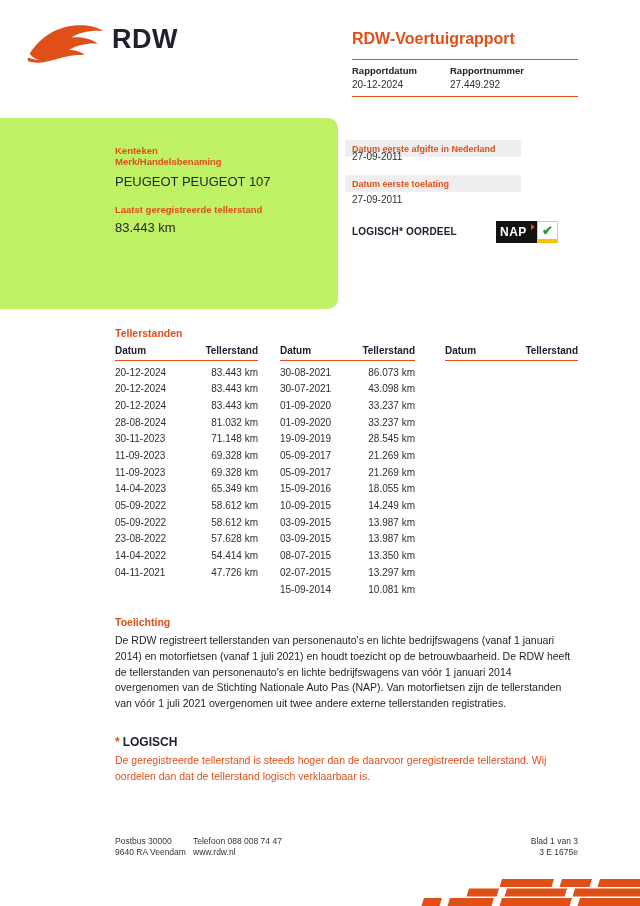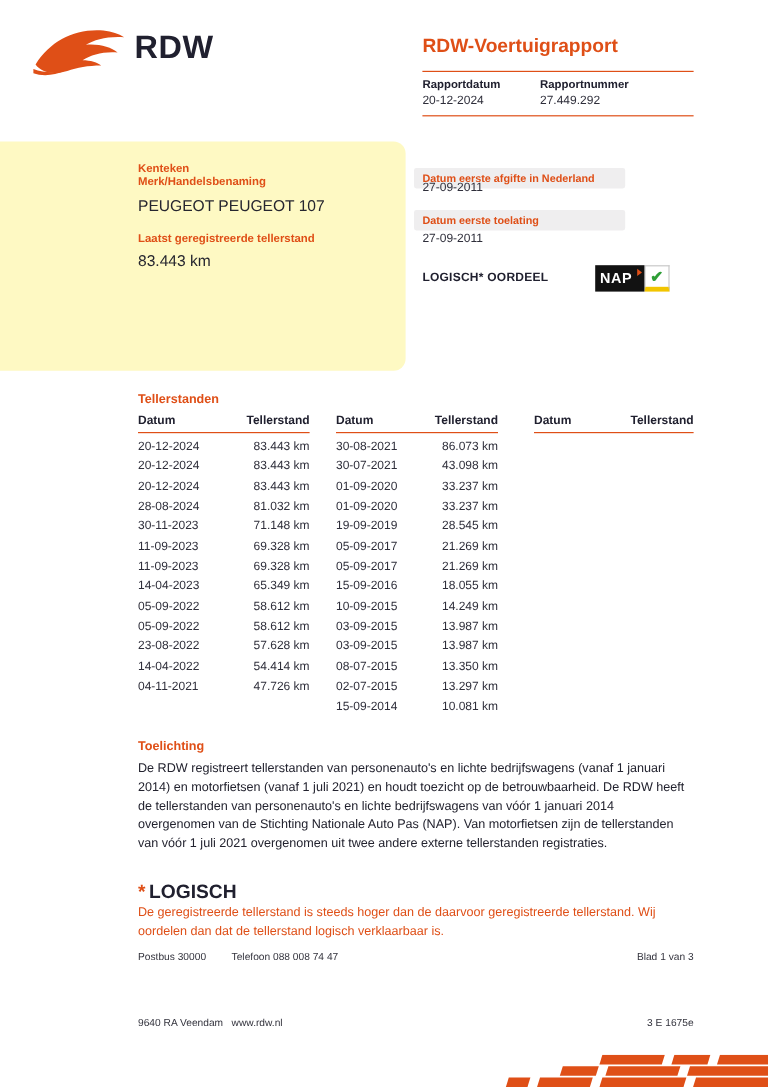--- a/index.html
+++ b/index.html
@@ -11,21 +11,21 @@
   .logo-icon { position:absolute; left:26px; top:16px; }
   .logo-text { position:absolute; left:112px; top:24px; font-size:27px; font-weight:bold; letter-spacing:0.5px; color:#20202F; }
   .report-title { position:absolute; left:352px; top:30px; font-size:16px; font-weight:bold; color:#DF4F17; }
   .rule { position:absolute; left:352px; width:226px; height:0; border-top:1px solid #DF4F17; }
   .rule-top { top:59px; } .rule-bottom { top:96px; }
   .meta-label { position:absolute; top:65px; font-size:9.5px; font-weight:bold; color:#20202F; }
   .meta-value { position:absolute; top:79px; font-size:10px; color:#2E2E3A; }
   .mx1 { left:352px; } .mx2 { left:430px;margin-left:20px; }
 
   
-  .panel-left { position:absolute; left:0; top:118px; width:338px; height:191px; background:#fef9c3; border-radius:0 10px 10px 0; padding:17px 0 0 115px; }
+  .panel-left { position:absolute; left:0; top:118px; width:338px; height:191px; background:#bef264; border-radius:0 10px 10px 0; padding:27px 0 0 115px; }
   .lbl { color:#DF4F17; font-weight:bold; font-size:9.5px; }
   .kenteken { font-size:15px; color:#26262F; margin:4px 0 12px; }
   .merk { font-size:13px; color:#26262F; max-width:160px; line-height:19px; margin:5px 0 13px; }
   .tellerstand-big { font-size:13px; color:#26262F; margin-top:5px; }
 
   .strip { position:absolute; left:345px; width:176px; height:17px; background:#EFEEEF; border-radius:2px; display:flex; align-items:center; padding-left:7px; }
   .strip .lbl { font-size:9px; }
   .strip1 { top:140px; } .strip2 { top:175px; }
   .strip-val { position:absolute; left:352px; font-size:10px; color:#2E2E3A; }
   .sv1 { top:151px; } .sv2 { top:194px; }
@@ -44,27 +44,27 @@
   .tcol { }
   .tcol1 { width:143px; margin-right:22px; }
   .tcol2 { width:135px; margin-right:30px; }
   .tcol3 { width:133px; }
   .thead { display:flex; justify-content:space-between; font-size:10px; font-weight:bold; color:#20202F; padding-bottom:4px; border-bottom:1px solid #DF4F17; margin-bottom:3px; }
   .trow { display:flex; justify-content:space-between; font-size:10px; color:#2E2E3A; padding:2.6px 0; line-height:11.5px; }
 
   
   .h-toelichting { left:115px; top:616px; }
   .toel-body { position:absolute; left:115px; top:633px; width:463px; font-size:10.5px; line-height:15.8px; color:#23232F; }
-  .logisch-line { position:absolute; left:115px; top:735px; font-size:16px; font-weight:bold; color:#20202F; }
+  .logisch-line { position:absolute; left:115px; top:735px; font-size:12px; font-weight:bold; color:#20202F; }
   .logisch-line .star { color:#DF4F17; margin-right:3px; }
   .logisch-body { position:absolute; left:115px; top:752px; width:468px; font-size:10.5px; line-height:16px; color:#DF4F17; }
 
   
   .foot { position:absolute; font-size:8.5px; color:#33333D; }
-  .f-r1 { top:792px; } .f-r2 { top:847px; }
+  .f-r1 { top:836px; } .f-r2 { top:847px; }
   .fx1 { left:115px; } .fx2 { left:193px; }
   .f-right { right:62px; text-align:right; }
   .bottom-art { position:absolute; right:0; bottom:0; line-height:0; }
 </style>
 </head>
 <body>
 
 <div class="page">
 
   <div class="logo-icon">

